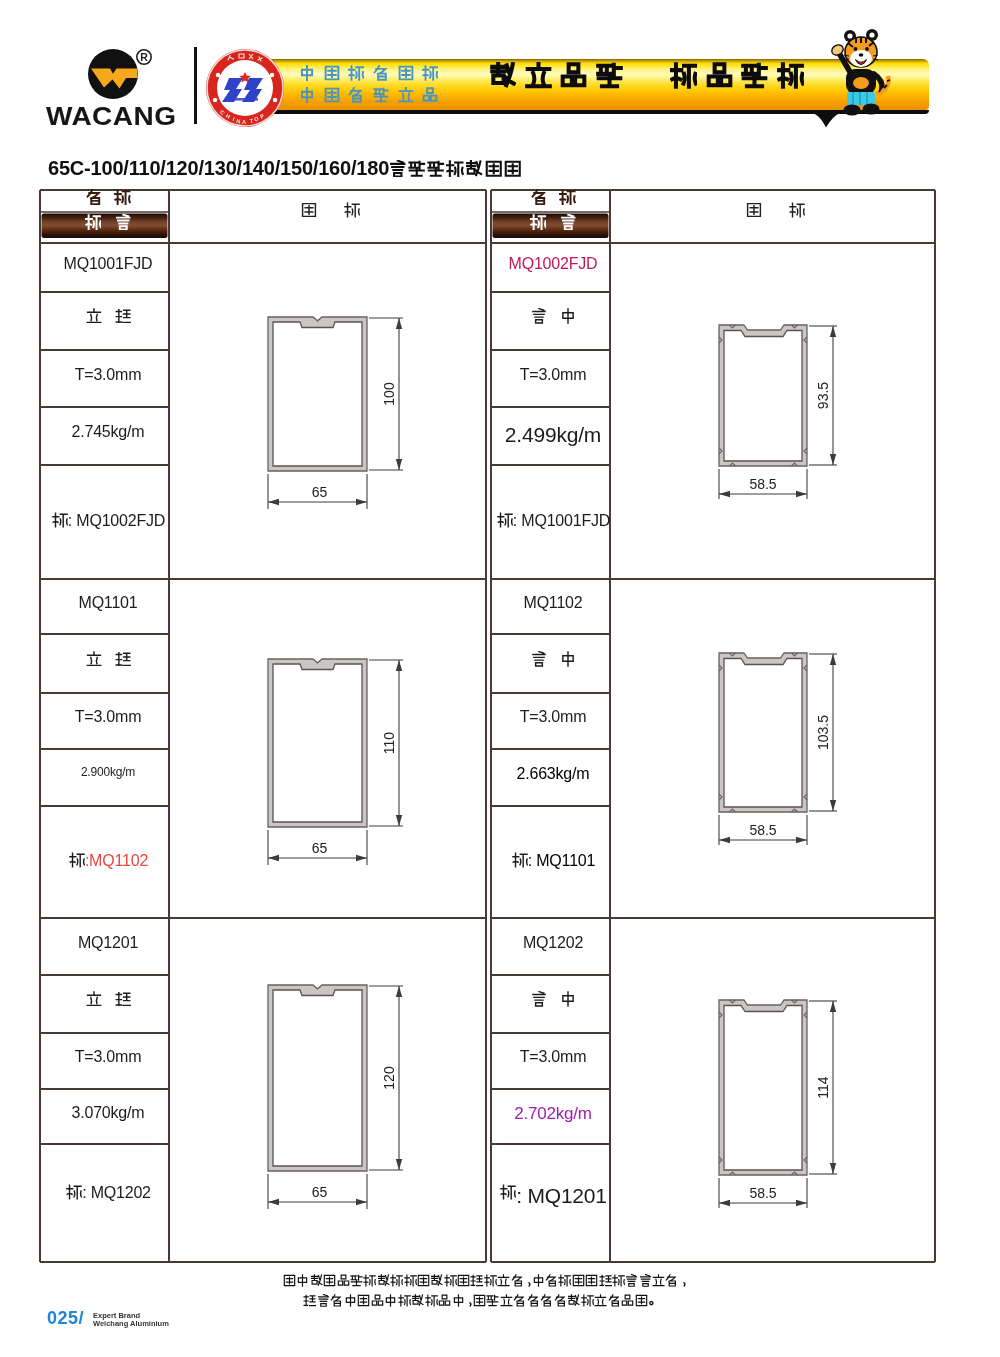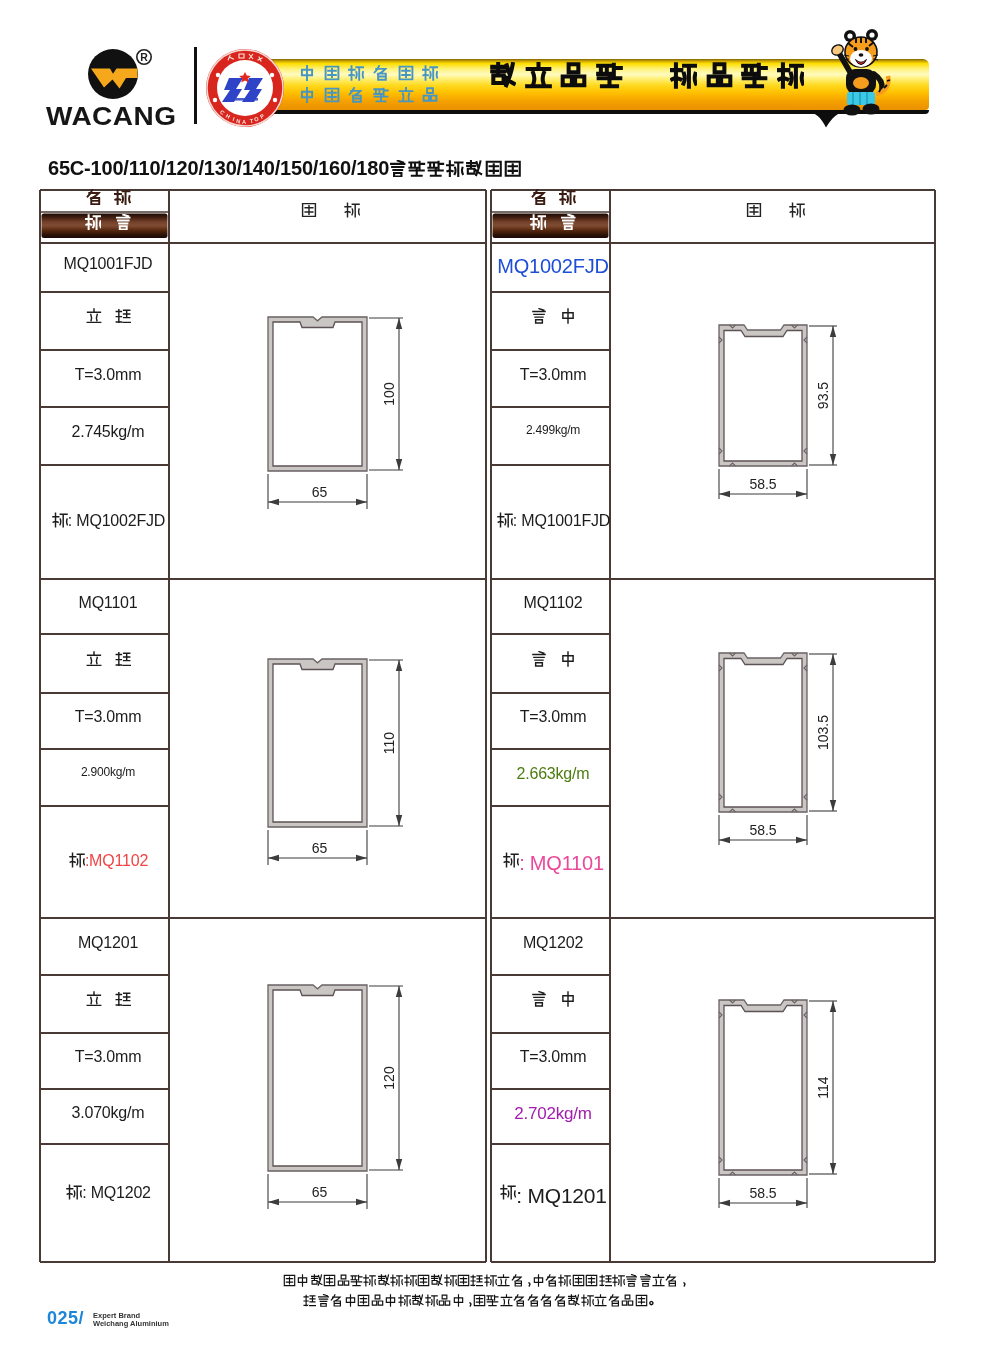--- a/index.html
+++ b/index.html
@@ -439,38 +439,38 @@
     </div>
 
 <div class="abs ct" style="left:42.5px;top:511.5px;width:132px;height:26px">
       <svg style="width:16px;height:16px;vertical-align:-0.13em;color:#1c1c1c;margin-right:0px" viewBox="0 0 100 100">
         <path d="M22 8 V92 M6 30 H42 M8 64 Q22 56 38 64 M52 14 H94 M70 14 V92 M52 44 Q58 64 50 80 M94 44 Q88 64 96 80" fill="none" stroke="currentColor" stroke-width="9" stroke-linecap="square"></path>
       </svg>
       <span style="font-size:16px;letter-spacing:-0.2px;color:#1c1c1c">: MQ1002FJD</span>
     </div>
 
 <div class="abs ct" style="left:489px;top:254.5px;width:128px;height:26px">
-      <span style="font-size:20px;letter-spacing:-0.2px;color:#1d4ed8">MQ1002FJD</span>
+      <span style="font-size:16px;letter-spacing:-0.2px;color:#be185d">MQ1002FJD</span>
     </div>
 
 <div class="abs ct" style="left:489px;top:308px;width:128px;height:26px">
       <svg style="width:16px;height:16px;vertical-align:-0.13em;color:#1c1c1c;margin-right:13px" viewBox="0 0 100 100">
         <path d="M50 4 L80 14 M12 22 H88 M18 40 H82 M25 57 H75 M29 74 H71 V94 H29 Z" fill="none" stroke="currentColor" stroke-width="9" stroke-linecap="square"></path>
       </svg>
       <svg style="width:16px;height:16px;vertical-align:-0.13em;color:#1c1c1c;margin-right:0px" viewBox="0 0 100 100">
         <path d="M50 6 V94 M18 30 H82 V64 H18 Z" fill="none" stroke="currentColor" stroke-width="9" stroke-linecap="square"></path>
       </svg>
     </div>
 
 <div class="abs ct" style="left:489px;top:365.5px;width:128px;height:26px">
       <span style="font-size:16px;letter-spacing:-0.2px;color:#1c1c1c">T=3.0mm</span>
     </div>
 
 <div class="abs ct" style="left:489px;top:423px;width:128px;height:26px">
-      <span style="font-size:12px;letter-spacing:-0.2px;color:#1c1c1c">2.499kg/m</span>
+      <span style="font-size:21px;letter-spacing:-0.2px;color:#1c1c1c">2.499kg/m</span>
     </div>
 
 <div class="abs ct" style="left:487.5px;top:511.5px;width:132px;height:26px">
       <svg style="width:16px;height:16px;vertical-align:-0.13em;color:#1c1c1c;margin-right:0px" viewBox="0 0 100 100">
         <path d="M22 8 V92 M6 30 H42 M8 64 Q22 56 38 64 M52 14 H94 M70 14 V92 M52 44 Q58 64 50 80 M94 44 Q88 64 96 80" fill="none" stroke="currentColor" stroke-width="9" stroke-linecap="square"></path>
       </svg>
       <span style="font-size:16px;letter-spacing:-0.2px;color:#1c1c1c">: MQ1001FJD</span>
     </div>
 
 <div class="abs ct" style="left:44px;top:593.5px;width:128px;height:26px">
@@ -512,28 +512,28 @@
       <svg style="width:16px;height:16px;vertical-align:-0.13em;color:#1c1c1c;margin-right:0px" viewBox="0 0 100 100">
         <path d="M50 6 V94 M18 30 H82 V64 H18 Z" fill="none" stroke="currentColor" stroke-width="9" stroke-linecap="square"></path>
       </svg>
     </div>
 
 <div class="abs ct" style="left:489px;top:708px;width:128px;height:26px">
       <span style="font-size:16px;letter-spacing:-0.2px;color:#1c1c1c">T=3.0mm</span>
     </div>
 
 <div class="abs ct" style="left:489px;top:764.5px;width:128px;height:26px">
-      <span style="font-size:16px;letter-spacing:-0.2px;color:#4d7c0f">2.663kg/m</span>
+      <span style="font-size:16px;letter-spacing:-0.2px;color:#000000">2.663kg/m</span>
     </div>
 
 <div class="abs ct" style="left:487.5px;top:851.5px;width:132px;height:26px">
       <svg style="width:16px;height:16px;vertical-align:-0.13em;color:#1c1c1c;margin-right:0px" viewBox="0 0 100 100">
         <path d="M22 8 V92 M6 30 H42 M8 64 Q22 56 38 64 M52 14 H94 M70 14 V92 M52 44 Q58 64 50 80 M94 44 Q88 64 96 80" fill="none" stroke="currentColor" stroke-width="9" stroke-linecap="square"></path>
       </svg>
-      <span style="font-size:20px;letter-spacing:-0.2px;color:#ec4899">: MQ1101</span>
+      <span style="font-size:16px;letter-spacing:-0.2px;color:#000000">: MQ1101</span>
     </div>
 
 <div class="abs ct" style="left:44px;top:933.5px;width:128px;height:26px">
       <span style="font-size:16px;letter-spacing:-0.2px;color:#1c1c1c">MQ1201</span>
     </div>
 
 <div class="abs ct" style="left:44px;top:991px;width:128px;height:26px">
       <svg style="width:16px;height:16px;vertical-align:-0.13em;color:#1c1c1c;margin-right:13px" viewBox="0 0 100 100">
         <path d="M50 6 V18 M10 26 H90 M30 40 Q38 60 32 78 M70 40 Q62 60 68 78 M8 90 H92" fill="none" stroke="currentColor" stroke-width="9" stroke-linecap="square"></path>
       </svg>

